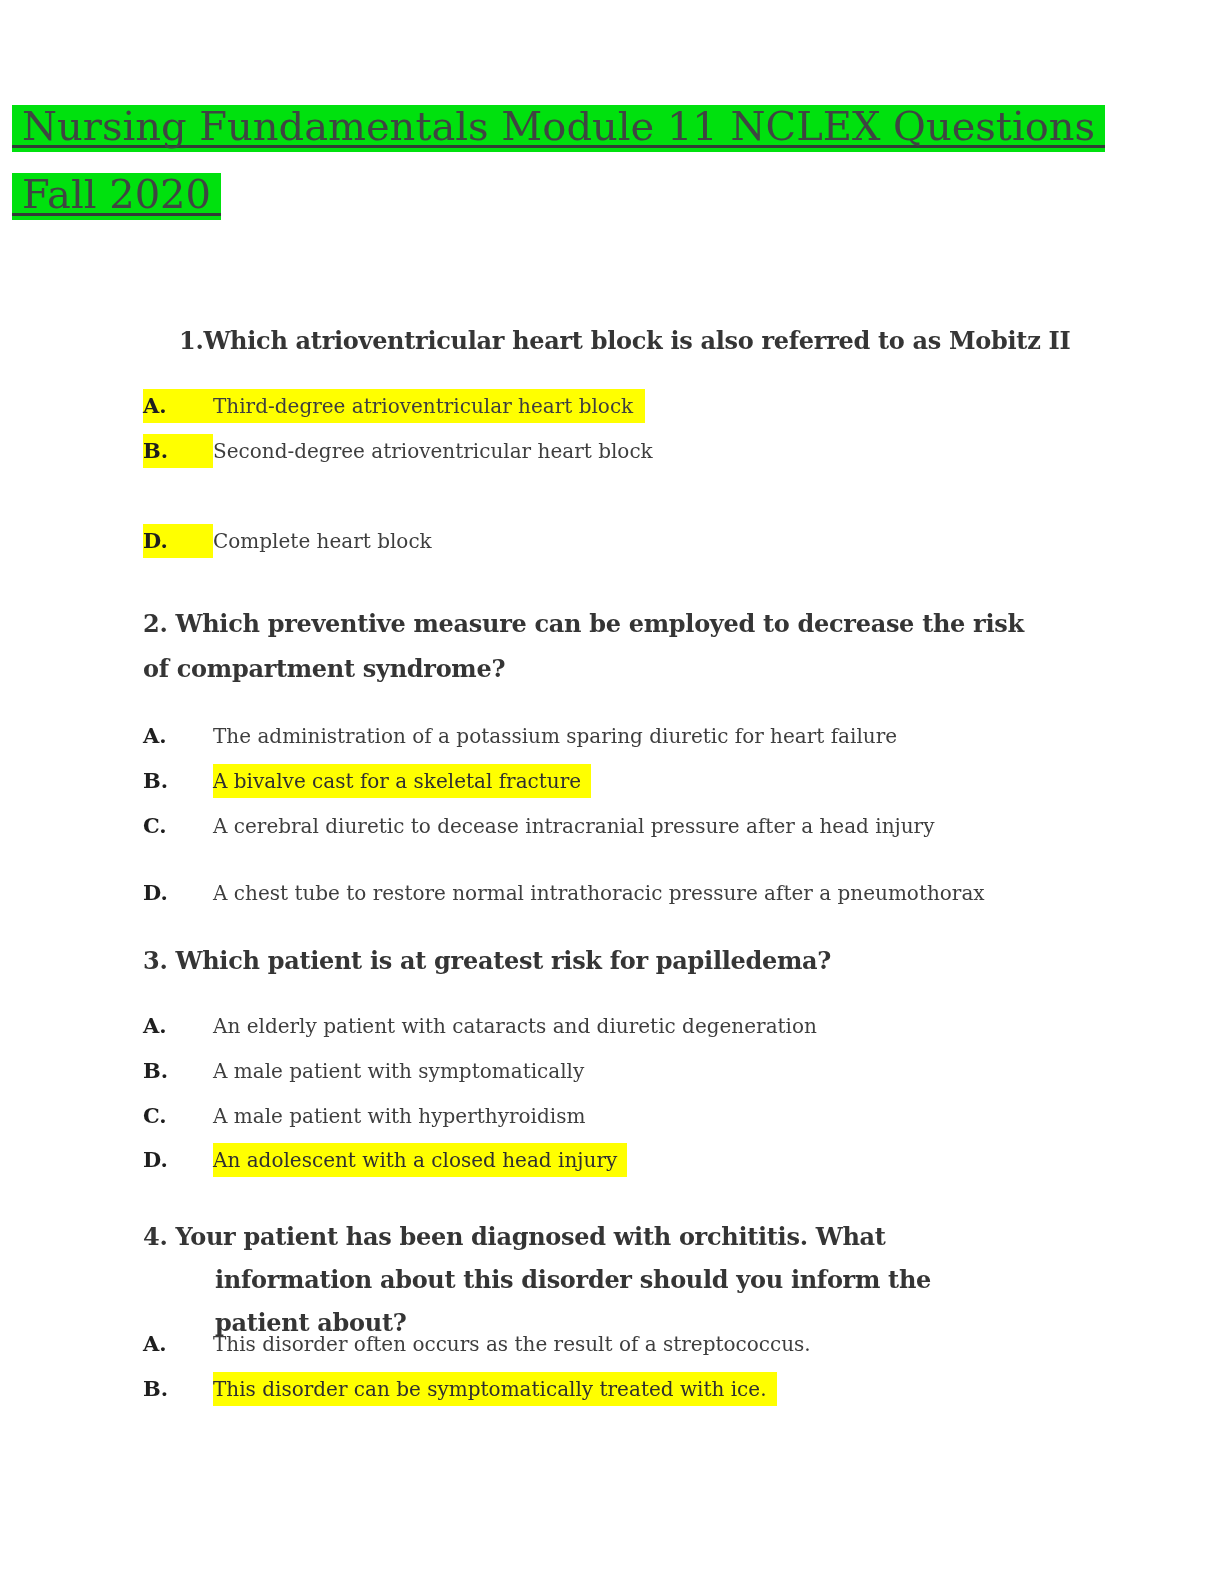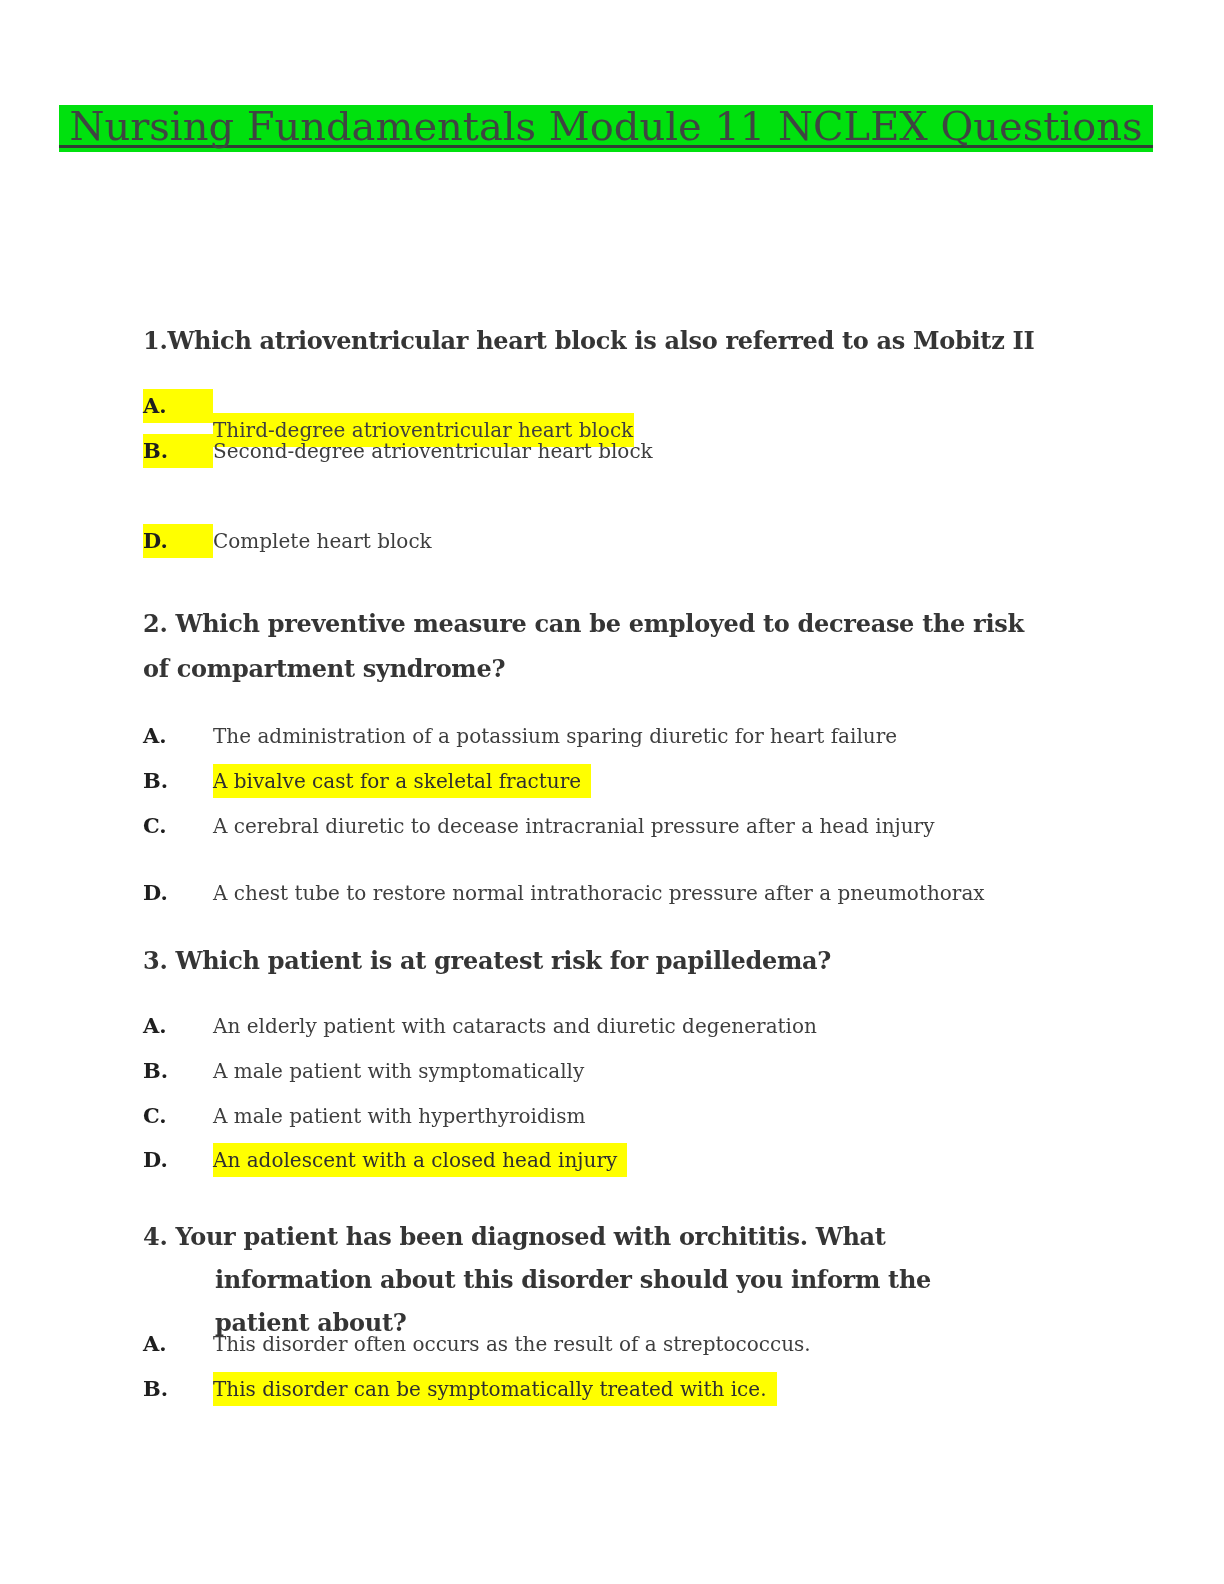--- a/index.html
+++ b/index.html
@@ -6,21 +6,21 @@
   html, body { background: #ffffff; }
   body {
     width: 1224px; height: 1584px;
     font-family: "DejaVu Serif", "Liberation Serif", serif;
     position: relative; overflow: hidden;
   }
   .page { position: relative; width: 1224px; height: 1584px; background: #ffffff; }
 
   
   .title-line {
-    position: absolute; left: 0; right: 12px; text-align: center;
+    position: absolute; left: 0; right: 12px;  padding-left: 12px;
   }
   .title-line.l1 { top: 105px; }
   .title-line.l2 { top: 173px; }
   .hl-green {
     display: inline-block;
     background: #00e10e;
     color: #3f4542;
     font-size: 40px;
     height: 43px; line-height: 42px;
     padding: 0 10px;
@@ -52,34 +52,37 @@
     font-weight: bold; color: #1e1e1e;
     font-size: 21px;
   }
   .opt-text {
     display: inline-block; vertical-align: top;
     height: 34px; line-height: 34px;
   }
   
   .hl-full .opt-letter,
   .hl-full .opt-text   { background: #ffff00; }
-  .hl-full .opt-text   { padding-right: 1px; margin-top: 24px; }
+  .hl-full .opt-text   { padding-right: 12px; }
   .hl-letter .opt-letter { background: #ffff00; }
   .hl-text .opt-text   { background: #ffff00; padding-right: 10px; color: #2f2f2f; }
 </style>
 </head>
 <body>
 
 <div class="page">
 
   <div class="title-line l1">
     <span class="hl-green" data-bind="title.line1">Nursing Fundamentals Module 11 NCLEX Questions</span>
   </div>
+  <div class="title-line l2">
+    <span class="hl-green" data-bind="title.line2">Fall 2020</span>
+  </div>
 
-  <div class="q-heading one-line" style="top:318px; width:1000px;" data-bind="questions.0.heading">1.Which atrioventricular heart block is also referred to as Mobitz II</div>
+  <div class="q-heading one-line" style="top:318px; width:1000px;margin-left:36px;" data-bind="questions.0.heading">1.Which atrioventricular heart block is also referred to as Mobitz II</div>
 
   <div class="opt-row hl-full" style="top:389px" data-bind-class="hl:questions.0.options.0.highlight">
     <span class="opt-letter" data-bind="questions.0.options.0.letter">A.</span><span class="opt-text" data-bind="questions.0.options.0.text">Third-degree atrioventricular heart block</span>
   </div>
   <div class="opt-row hl-letter" style="top:434px" data-bind-class="hl:questions.0.options.1.highlight">
     <span class="opt-letter" data-bind="questions.0.options.1.letter">B.</span><span class="opt-text" data-bind="questions.0.options.1.text">Second-degree atrioventricular heart block</span>
   </div>
   <div class="opt-row hl-letter" style="top:524px" data-bind-class="hl:questions.0.options.3.highlight">
     <span class="opt-letter" data-bind="questions.0.options.3.letter">D.</span><span class="opt-text" data-bind="questions.0.options.3.text">Complete heart block</span>
   </div>

